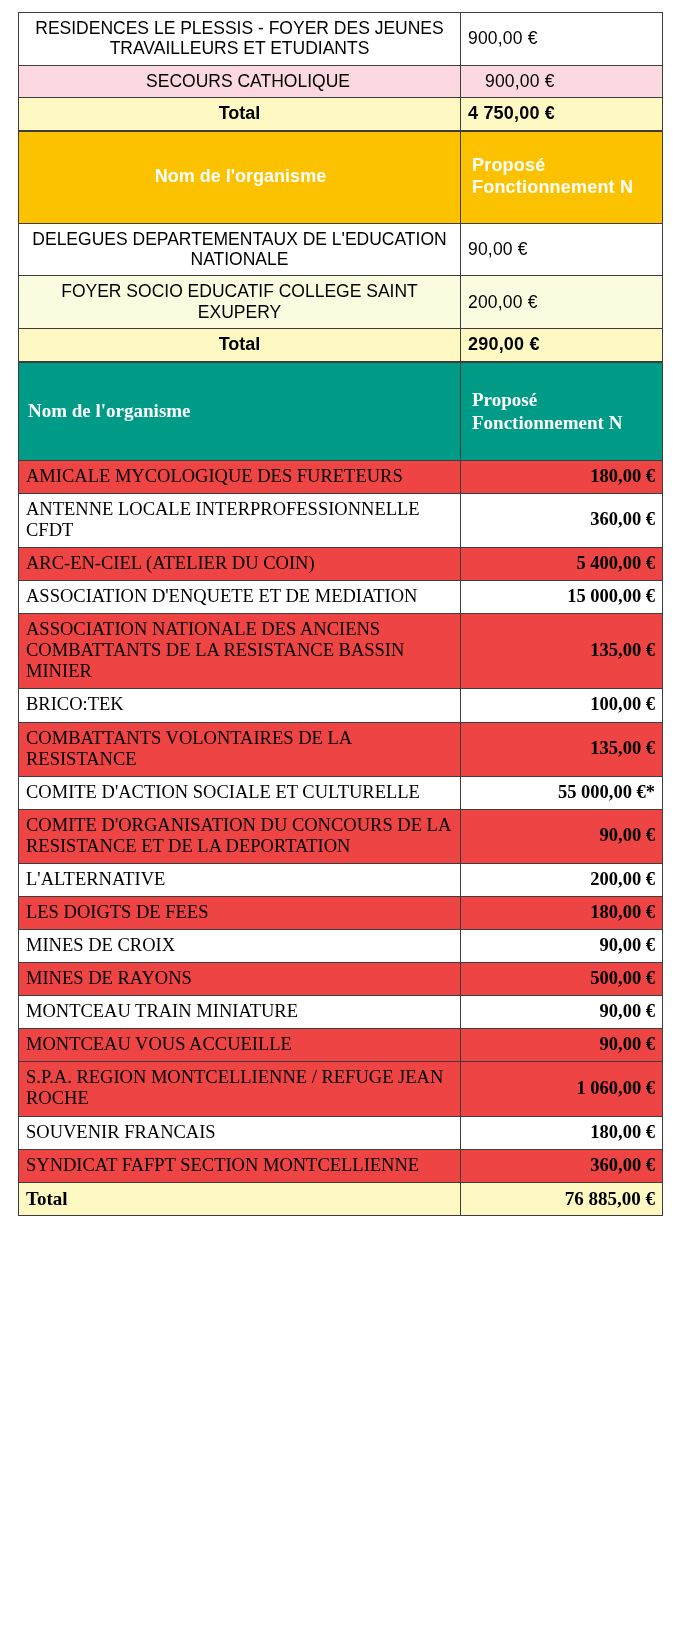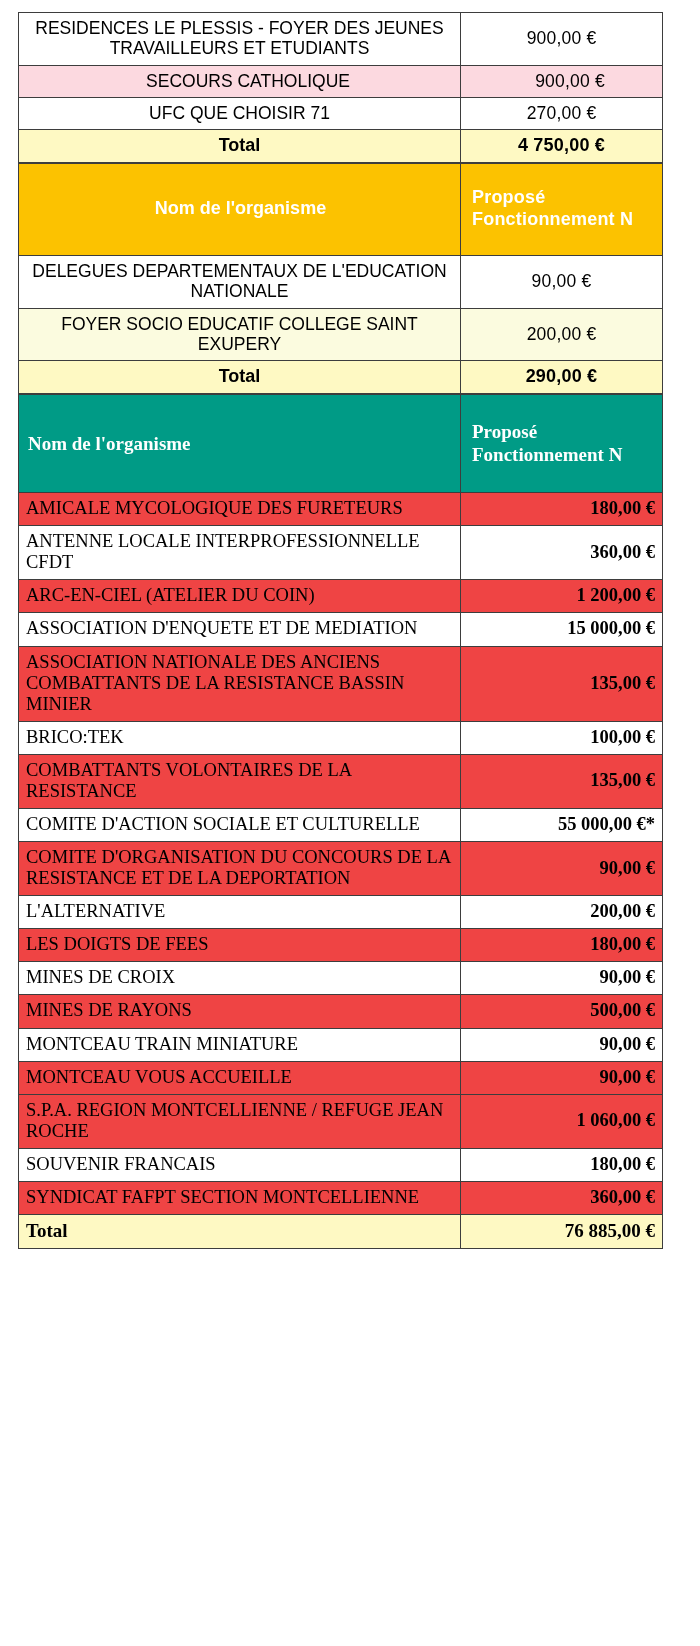--- a/index.html
+++ b/index.html
@@ -41,21 +41,21 @@
   }
 
   
   .sans td {
     font-family: "Liberation Sans", sans-serif;
     font-size: 17.5px;
     line-height: 1.16;
     color: #000000;
   }
   .sans td.name { text-align: center; }
-  .sans td.val  { text-align: center; letter-spacing: 0.2px; }
+  .sans td.val  { text-align: left; letter-spacing: 0.2px; }
 
   
   .serif td {
     font-family: "Liberation Serif", serif;
     font-size: 18.5px;
     line-height: 1.14;
     color: #000000;
   }
   .serif td.name { text-align: left; }
   .serif td.val  { text-align: right; font-weight: bold; }
@@ -116,24 +116,20 @@
           <col class="c-val">
         </colgroup>
       <tbody id="body-top">
           <tr class="r-white">
             <td class="name">RESIDENCES LE PLESSIS - FOYER DES JEUNES TRAVAILLEURS ET ETUDIANTS</td>
             <td class="val">900,00 €</td>
           </tr>
           <tr class="r-pink">
             <td class="name">SECOURS CATHOLIQUE</td>
             <td class="val">900,00 €</td>
-          </tr>
-          <tr class="r-white">
-            <td class="name">UFC QUE CHOISIR 71</td>
-            <td class="val">270,00 €</td>
           </tr>
           <tr class="r-total">
             <td class="name">Total</td>
             <td class="val">4 750,00 €</td>
           </tr>
         </tbody>
     </table>
 
     <table class="grid sans">
       <colgroup>
@@ -177,21 +173,21 @@
           <tr class="r-cyan">
             <td class="name">AMICALE MYCOLOGIQUE DES FURETEURS</td>
             <td class="val">180,00 €</td>
           </tr>
           <tr class="r-white">
             <td class="name">ANTENNE LOCALE INTERPROFESSIONNELLE CFDT</td>
             <td class="val">360,00 €</td>
           </tr>
           <tr class="r-cyan">
             <td class="name">ARC-EN-CIEL (ATELIER DU COIN)</td>
-            <td class="val">1 200,00 €</td>
+            <td class="val">5 400,00 €</td>
           </tr>
           <tr class="r-white">
             <td class="name">ASSOCIATION D'ENQUETE ET DE MEDIATION</td>
             <td class="val">15 000,00 €</td>
           </tr>
           <tr class="r-cyan">
             <td class="name">ASSOCIATION NATIONALE DES ANCIENS COMBATTANTS DE LA RESISTANCE BASSIN MINIER</td>
             <td class="val">135,00 €</td>
           </tr>
           <tr class="r-white">

